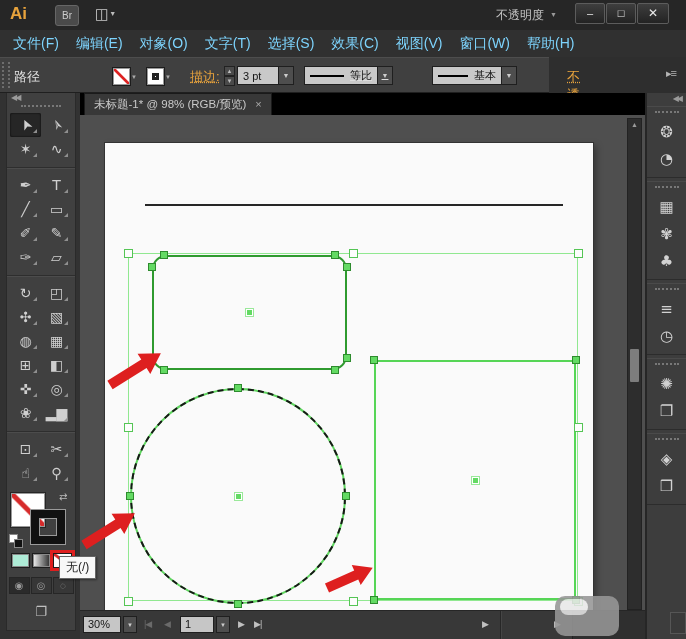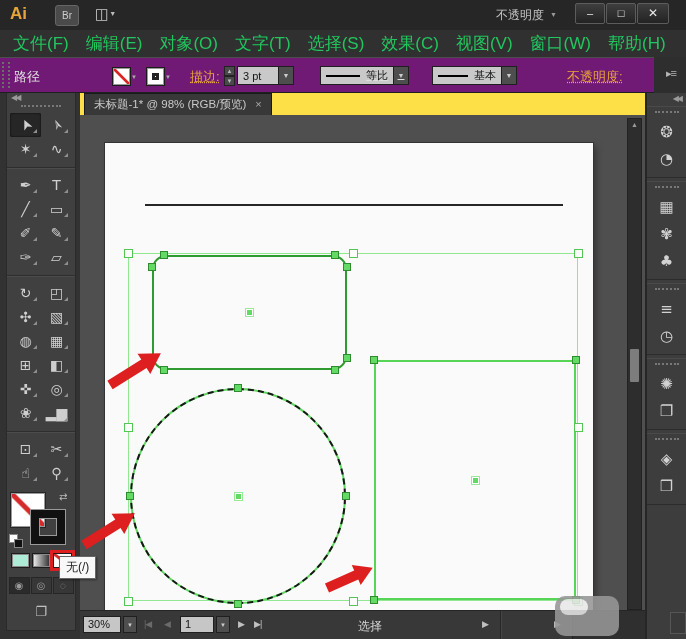--- a/index.html
+++ b/index.html
@@ -16,24 +16,24 @@
   .layout-btn .dd{font-size:7px;vertical-align:3px;color:#bbb;}
   .wswitch{position:absolute;left:496px;top:7px;color:#c4c4c4;font-size:12px;}
   .wswitch .dd{font-size:7px;color:#999;margin-left:6px;vertical-align:2px;}
   .wbtn{position:absolute;top:3px;width:28px;height:19px;border:1px solid #5c5c5c;border-radius:2px;
         background:linear-gradient(#3e3e3e,#232323);color:#e9e9e9;font-size:11px;text-align:center;line-height:18px;}
   .wbtn.min{left:575px;} .wbtn.max{left:606px;} .wbtn.close{left:637px;width:30px;font-size:12px;}
 
   
   .menubar{position:absolute;left:0;top:30px;width:686px;height:27px;background:#303030;
            display:flex;align-items:center;gap:17px;padding-left:13px;box-sizing:border-box;}
-  .menu-item{color:#22c55e;font-size:17px;white-space:nowrap;}
-
-  
-  .controlbar{position:absolute;left:0;top:57px;width:654px;height:36px;background:#701a75;
+  .menu-item{color:#7dd3fc;font-size:14px;white-space:nowrap;}
+
+  
+  .controlbar{position:absolute;left:0;top:57px;width:549px;height:36px;background:#404040;
               border-top:1px solid #4d4d4d;border-bottom:1px solid #1f1f1f;box-sizing:border-box;}
   .cgrip{position:absolute;left:2px;top:4px;width:4px;height:26px;border-left:2px dotted #6d6d6d;border-right:2px dotted #6d6d6d;}
   .clabel{position:absolute;left:14px;top:10px;color:#e3e3e3;}
   .olink{color:var(--accent-orange,#e8a33c);text-decoration:underline dotted;}
   .mini-swatch{position:absolute;top:9px;width:17px;height:17px;border:1px solid #1c1c1c;box-shadow:inset 0 0 0 1px #999;}
   .mini-fill{left:112px;background:linear-gradient(to top right,#fff 42%,#d22 47%,#d22 53%,#fff 58%);}
   .mini-stroke{left:146px;background:#fff;box-shadow:inset 0 0 0 1px #999, inset 0 0 0 5px #fff, inset 0 0 0 8px #222;}
   .mini-dd{position:absolute;top:16px;font-size:6px;color:#aaa;}
   .stroke-label{position:absolute;left:190px;top:10px;}
   .stepper{position:absolute;left:224px;top:8px;width:11px;height:19px;display:flex;flex-direction:column;}
@@ -77,21 +77,21 @@
   .cbtn.none{background:linear-gradient(to top right,#fff 40%,#d62b2b 46%,#d62b2b 54%,#fff 60%);}
   .cbtn.annotated{box-shadow:0 0 0 3px var(--annotation-red,#de1f1f);}
   .dmodes{display:flex;justify-content:center;gap:1px;margin-top:7px;}
   .dmode{width:21px;height:17px;background:#373737;border:1px solid #262626;color:#9a9a9a;font-size:10px;
          line-height:16px;text-align:center;box-sizing:border-box;}
   .dmode.active{background:#2b2b2b;}
   .screenmode{width:26px;height:21px;margin:7px auto 0;color:#c0c0c0;font-size:13px;text-align:center;line-height:21px;}
 
   
   .canvascol{position:absolute;left:80px;top:93px;width:565px;height:546px;}
-  .tabbar{position:absolute;left:0;top:0;width:565px;height:24px;background:#fde047;border-bottom:1px solid #1a1a1a;box-sizing:border-box;text-decoration:underline;}
+  .tabbar{position:absolute;left:0;top:0;width:565px;height:24px;background:#000000;border-bottom:1px solid #1a1a1a;box-sizing:border-box;text-decoration:underline;}
   .doctab{position:absolute;left:4px;top:0;height:22px;background:#383838;border:1px solid #1a1a1a;border-bottom:none;
           padding:0 9px;font-size:11.5px;color:#c9c9c9;line-height:21px;box-sizing:border-box;}
   .doctab .x{margin-left:9px;color:#aaa;font-size:11px;}
 
   .pasteboard{position:absolute;left:0;top:22px;width:565px;height:495px;background:#4f4f4f;overflow:hidden;}
   .artboard{position:absolute;left:25px;top:28px;width:488px;height:467px;background:#fafafa;
             box-shadow:0 0 0 1px #333, 3px 3px 7px rgba(0,0,0,.35);}
   .hline{position:absolute;left:65px;top:89px;width:418px;height:0;border-top:2px solid #262626;}
   .bbox{position:absolute;left:48px;top:138px;width:450px;height:348px;border:1px solid var(--selection-green-dim,#90e890);box-sizing:border-box;}
   .rrect{position:absolute;left:72px;top:140px;width:195px;height:115px;border:2px solid #2f9a2f;border-radius:14px;box-sizing:border-box;}
@@ -174,21 +174,21 @@
     <div class="mini-dd" style="left:165px;">▼</div>
     <div class="stroke-label olink">描边:</div>
     <div class="stepper">
       <div class="st">▲</div>
       <div class="st">▼</div>
     </div>
     <div class="combo" style="left:237px;">
       <div class="cfield" style="width:42px;">3 pt</div>
       <div class="cdrop">▼</div>
     </div>
-    <div class="combo" style="left:320px;text-decoration:underline;">
+    <div class="combo" style="left:304px;text-decoration:underline;">
       <div class="cfield" style="width:74px;">
           <i class="wline"></i>
           <span>等比</span>
         </div>
       <div class="cdrop">▼</div>
     </div>
     <div class="combo" style="left:432px;">
       <div class="cfield" style="width:70px;">
           <i class="wline"></i>
           <span>基本</span>
@@ -359,21 +359,20 @@
 
     <div class="statusbar">
       <div class="sfield" style="left:3px;width:38px;">30%</div>
       <div class="sdrop" style="left:43px;">▼</div>
       <div class="snav off" style="left:64px;">|◀</div>
       <div class="snav off" style="left:84px;">◀</div>
       <div class="sfield" style="left:100px;width:34px;">1</div>
       <div class="sdrop" style="left:136px;">▼</div>
       <div class="snav on" style="left:158px;">▶</div>
       <div class="snav on" style="left:174px;">▶|</div>
-      <div class="sstatus">选择</div>
       <div class="sarrow" style="left:402px;">▶</div>
       <div class="sdivider" style="left:420px;"></div>
       <div class="sarrow" style="left:474px;">▶</div>
       <div class="sb-corner"></div>
     </div>
   </div>
 
   <div class="dock">
     <div class="dock-head">◀◀</div>
     <div class="dgroup">

